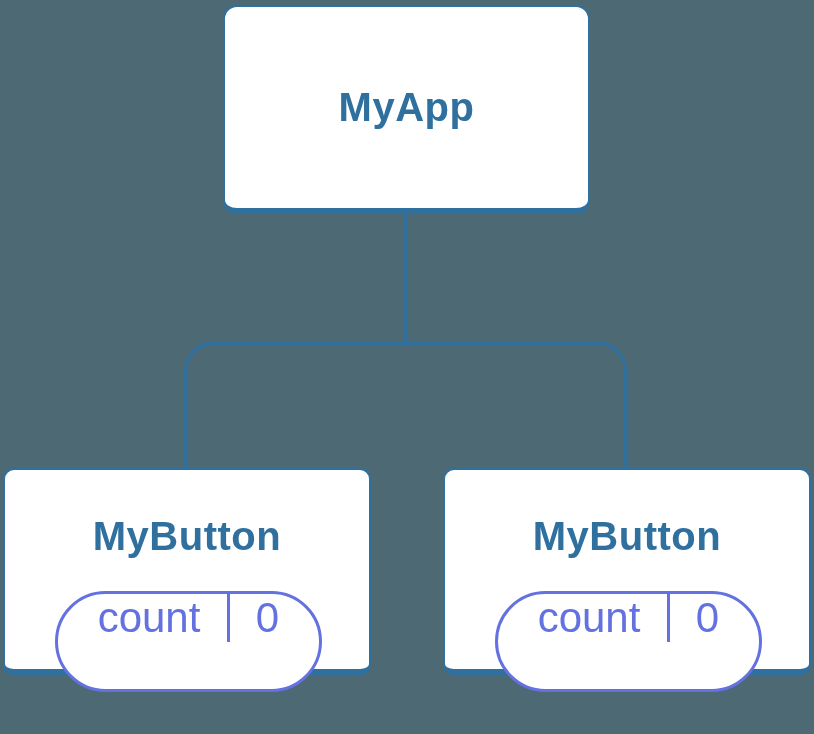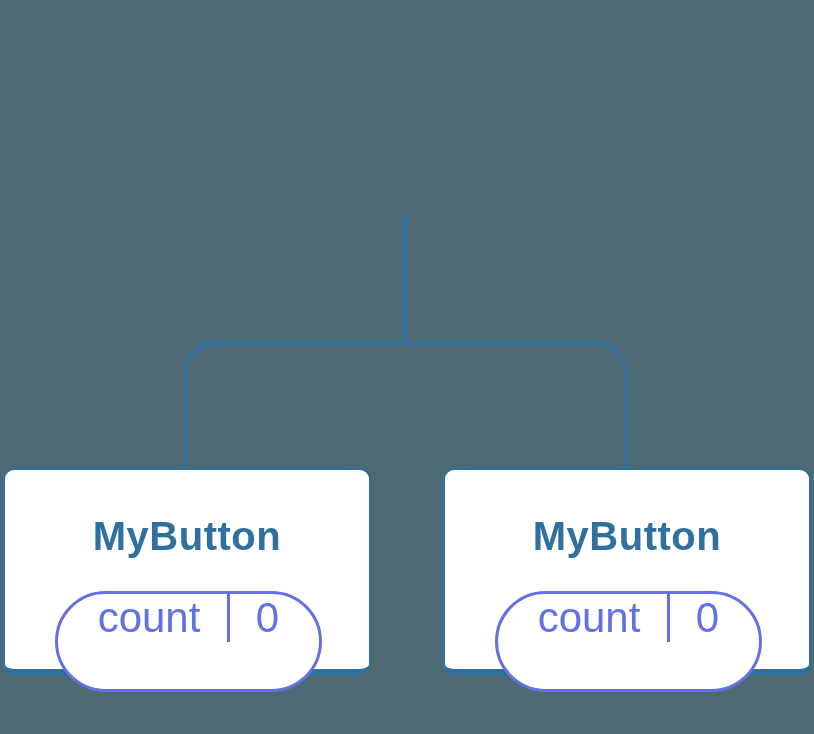--- a/index.html
+++ b/index.html
@@ -88,20 +88,23 @@
     flex:1;
     display:flex;align-items:center;justify-content:center;
     padding-right:14px;
   }
 </style>
 </head>
 <body>
 
 <div class="stage">
 
+  <div class="card root-card">
+    <div class="title">MyApp</div>
+  </div>
 
   <div class="stem"></div>
   <div class="branch"></div>
 
   <div class="card child-card child-left">
     <div class="title">MyButton</div>
     <div class="pill">
       <div class="pill-key">count</div>
       <div class="pill-value">0</div>
     </div>

